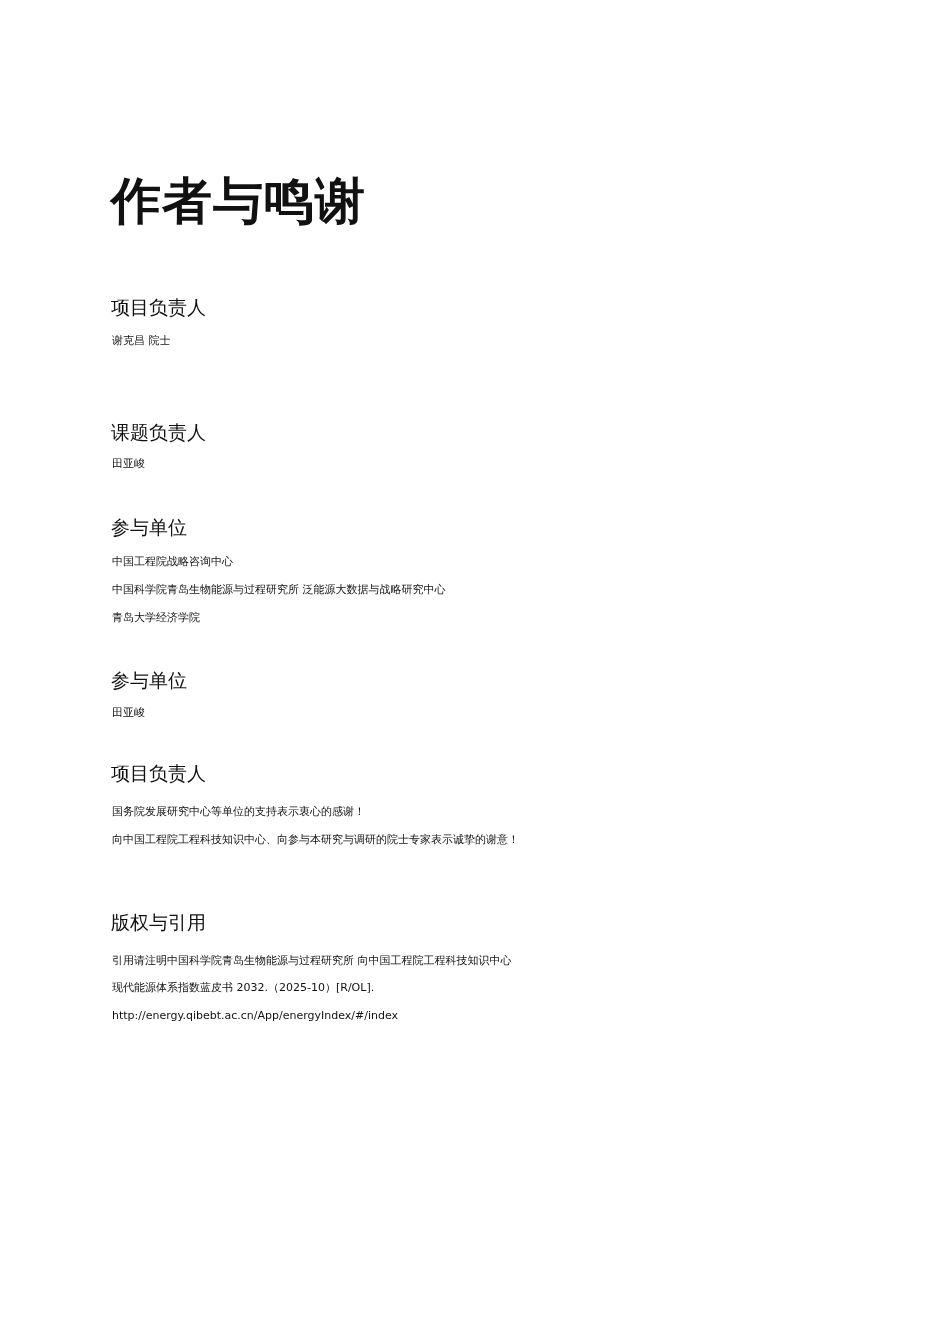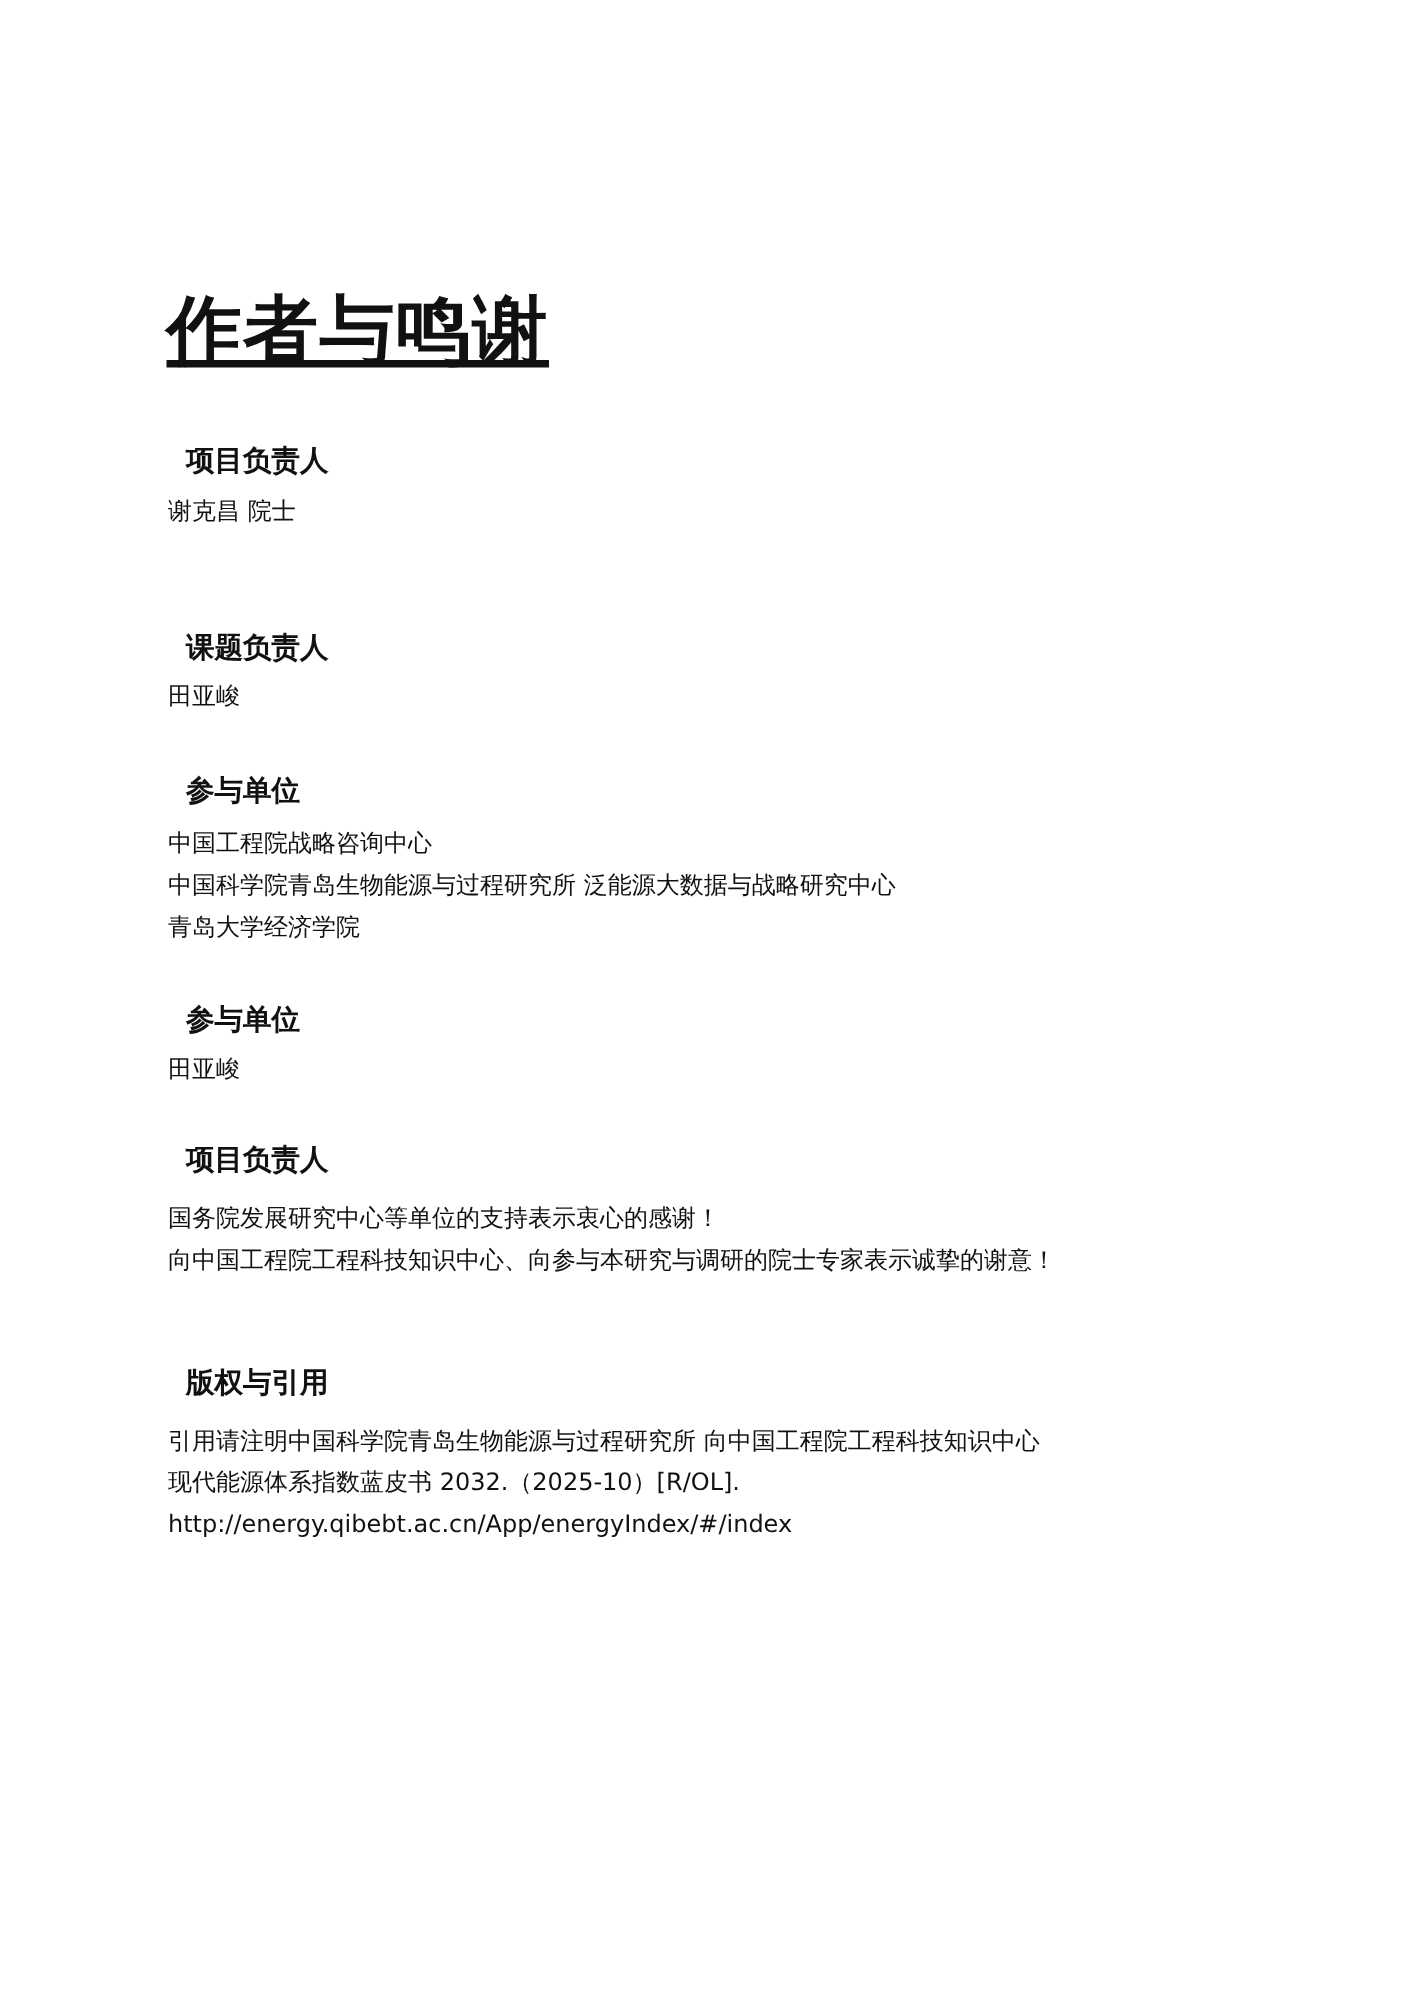--- a/index.html
+++ b/index.html
@@ -1,28 +1,28 @@
 <!DOCTYPE html>
 <html><head>
 <meta charset="utf-8">
 <style>
   html, body { margin: 0; padding: 0; background: #ffffff; }
   body {
     width: 950px; height: 1343px; position: relative; overflow: hidden;
     font-family: "DejaVu Sans", "Liberation Sans", sans-serif; color: #111111;
   }
   .title {
-    position: absolute; left: 111px; top: 190px;
-    font-size: 50px; font-weight: bold; line-height: 60px; margin: 0; letter-spacing: 1px; text-decoration: underline;
+    position: absolute; left: 111px; top: 171px;
+    font-size: 50px; font-weight: bold; line-height: 60px; margin: 0; letter-spacing: 1px;
   }
   .sec-h {
-    position: absolute; left: 124px; font-size: 19px; font-weight: bold; margin: 0; line-height: 24px;
+    position: absolute; left: 111px; font-size: 19px; font-weight: normal; margin: 0; line-height: 24px;
   }
   .line {
-    position: absolute; left: 112px; font-size: 16px; line-height: 20px; margin: 0; white-space: nowrap;
+    position: absolute; left: 112px; font-size: 11px; line-height: 20px; margin: 0; white-space: nowrap;
   }
 </style>
 </head>
 <body>
 
 <h1 class="title">作者与鸣谢</h1>
 
 <h2 class="sec-h" style="top:295px">项目负责人</h2>
 <p class="line" style="top:331px">谢克昌 院士</p>
 

